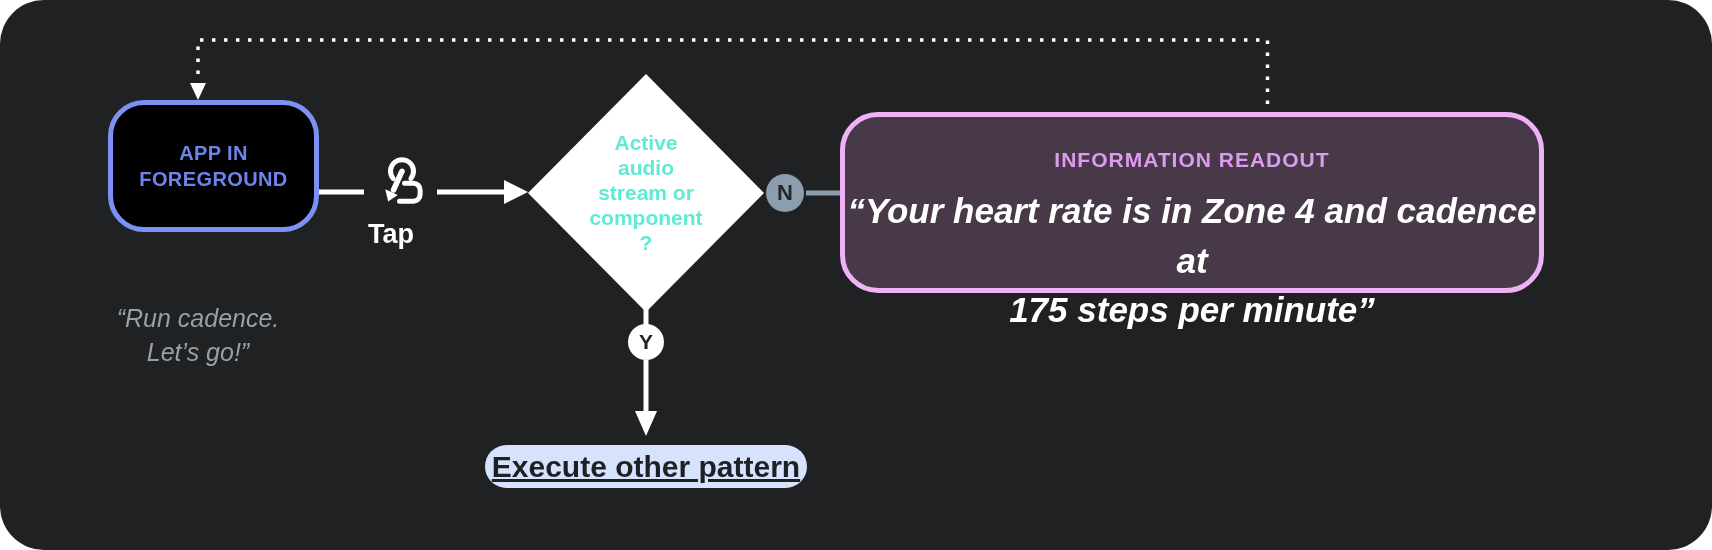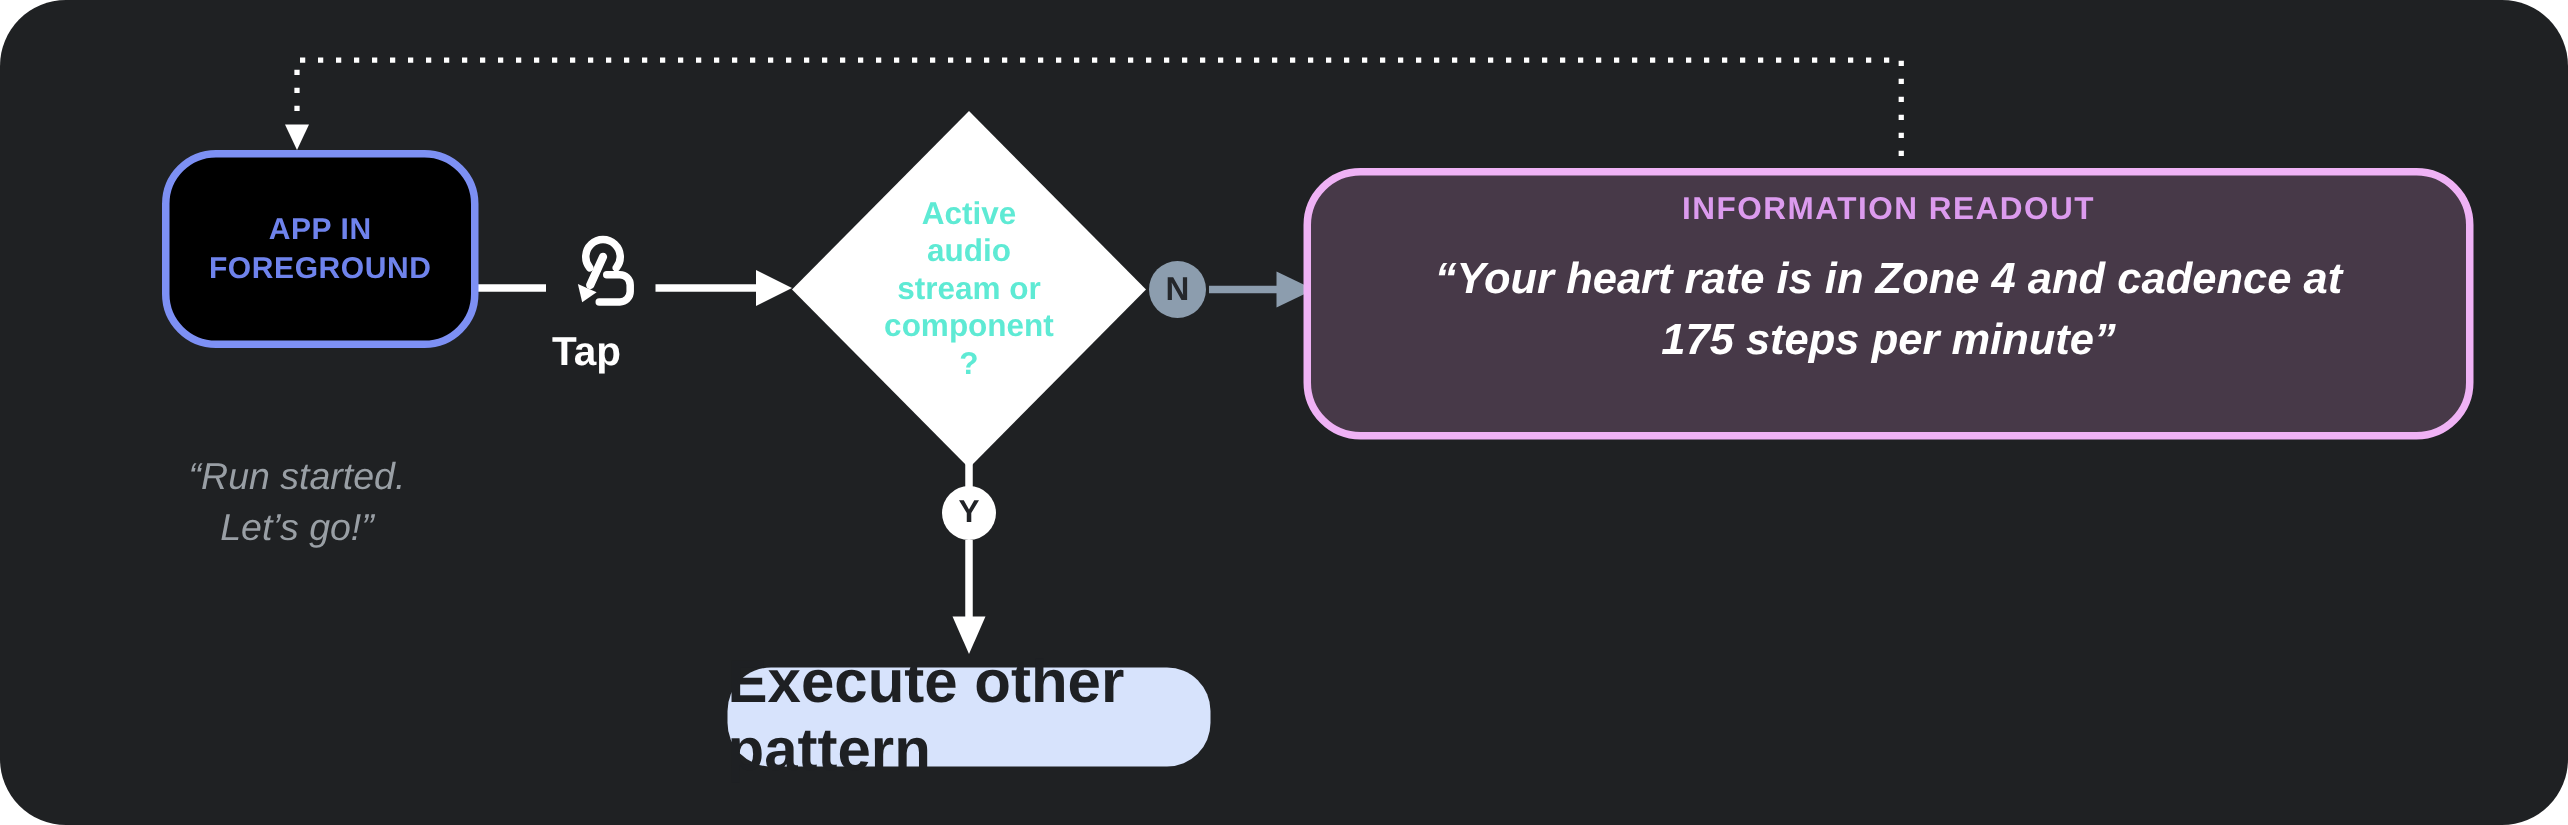--- a/index.html
+++ b/index.html
@@ -35,35 +35,35 @@
     color:#5eead4;font-weight:bold;font-size:21px;line-height:25px;white-space:pre-line;
   }
 
   
   .badge{display:flex;align-items:center;justify-content:center;border-radius:50%;font-weight:bold;}
   .badge-n{left:766px;top:174px;width:38px;height:38px;background:#8C9DAE;color:#25272B;font-size:22px;}
   .badge-y{left:628px;top:324px;width:36px;height:36px;background:#FFFFFF;color:#212327;font-size:21px;}
 
   
   .readout{
-    left:869px;top:112px;width:780px;height:181px;
+    left:840px;top:112px;width:704px;height:181px;
     background:#473948;border:5px solid #EFB2F5;border-radius:38px;
-    text-align:center;padding-top:11px;
+    text-align:center;padding-top:31px;
   }
   .readout .title{color:#DC9BEE;font-weight:bold;font-size:21px;letter-spacing:1px;}
   .readout .body{
     margin-top:14px;color:#FFFFFF;font-weight:bold;font-style:italic;
-    font-size:29px;line-height:1.42;white-space:pre-line;
+    font-size:35px;line-height:1.42;white-space:pre-line;
   }
 
   
   .pill{
-    left:485px;top:445px;width:322px;height:66px;border-radius:29px;
+    left:485px;top:445px;width:322px;height:43px;border-radius:29px;
     background:#D7E3FC;display:flex;align-items:center;justify-content:center;
-    color:#1E2023;font-weight:bold;font-size:40px;
+    color:#1E2023;font-weight:bold;font-size:30px;text-decoration:underline;
   }
 </style>
 </head>
 <body>
 
 <div class="canvas">
 
   <svg class="layer" viewBox="0 0 1712 550" xmlns="http://www.w3.org/2000/svg">
 
     <path d="M1267.5 104 L1267.5 40 L198 40 L198 82" fill="none" stroke="#FFFFFF" stroke-width="3.5" stroke-dasharray="3.5 8.5"></path>
@@ -82,21 +82,21 @@
     <line x1="646" y1="308" x2="646" y2="328" stroke="#FFFFFF" stroke-width="5"></line>
 
     <line x1="646" y1="360" x2="646" y2="413" stroke="#FFFFFF" stroke-width="5"></line>
     <polygon points="635,411 657,411 646,436" fill="#FFFFFF"></polygon>
   </svg>
 
   <div class="abs app-node">
     <div class="label">APP IN
 FOREGROUND</div>
   </div>
-  <div class="abs caption">“Run started.
+  <div class="abs caption">“Run cadence.
 Let’s go!”</div>
 
   <svg class="abs tap-icon" viewBox="0 0 48 48" xmlns="http://www.w3.org/2000/svg">
     <path d="M16.9 18.8 A9.2 9.2 0 1 1 31.1 18.8" fill="none" stroke="#FFFFFF" stroke-width="4" stroke-linecap="round"></path>
     <path d="M24 13 L17.2 28" fill="none" stroke="#FFFFFF" stroke-width="4.4" stroke-linecap="round"></path>
     <polygon points="10.6,27.4 20.6,31.9 12.9,37.2" fill="#FFFFFF"></polygon>
     <path d="M26 22.5 L33 22.5 A5.5 5.5 0 0 1 38.5 28 L38.5 31.5 A5.5 5.5 0 0 1 33 37 L22 37" fill="none" stroke="#FFFFFF" stroke-width="4" stroke-linecap="round" stroke-linejoin="round"></path>
   </svg>
   <div class="abs tap-label">Tap</div>
 

